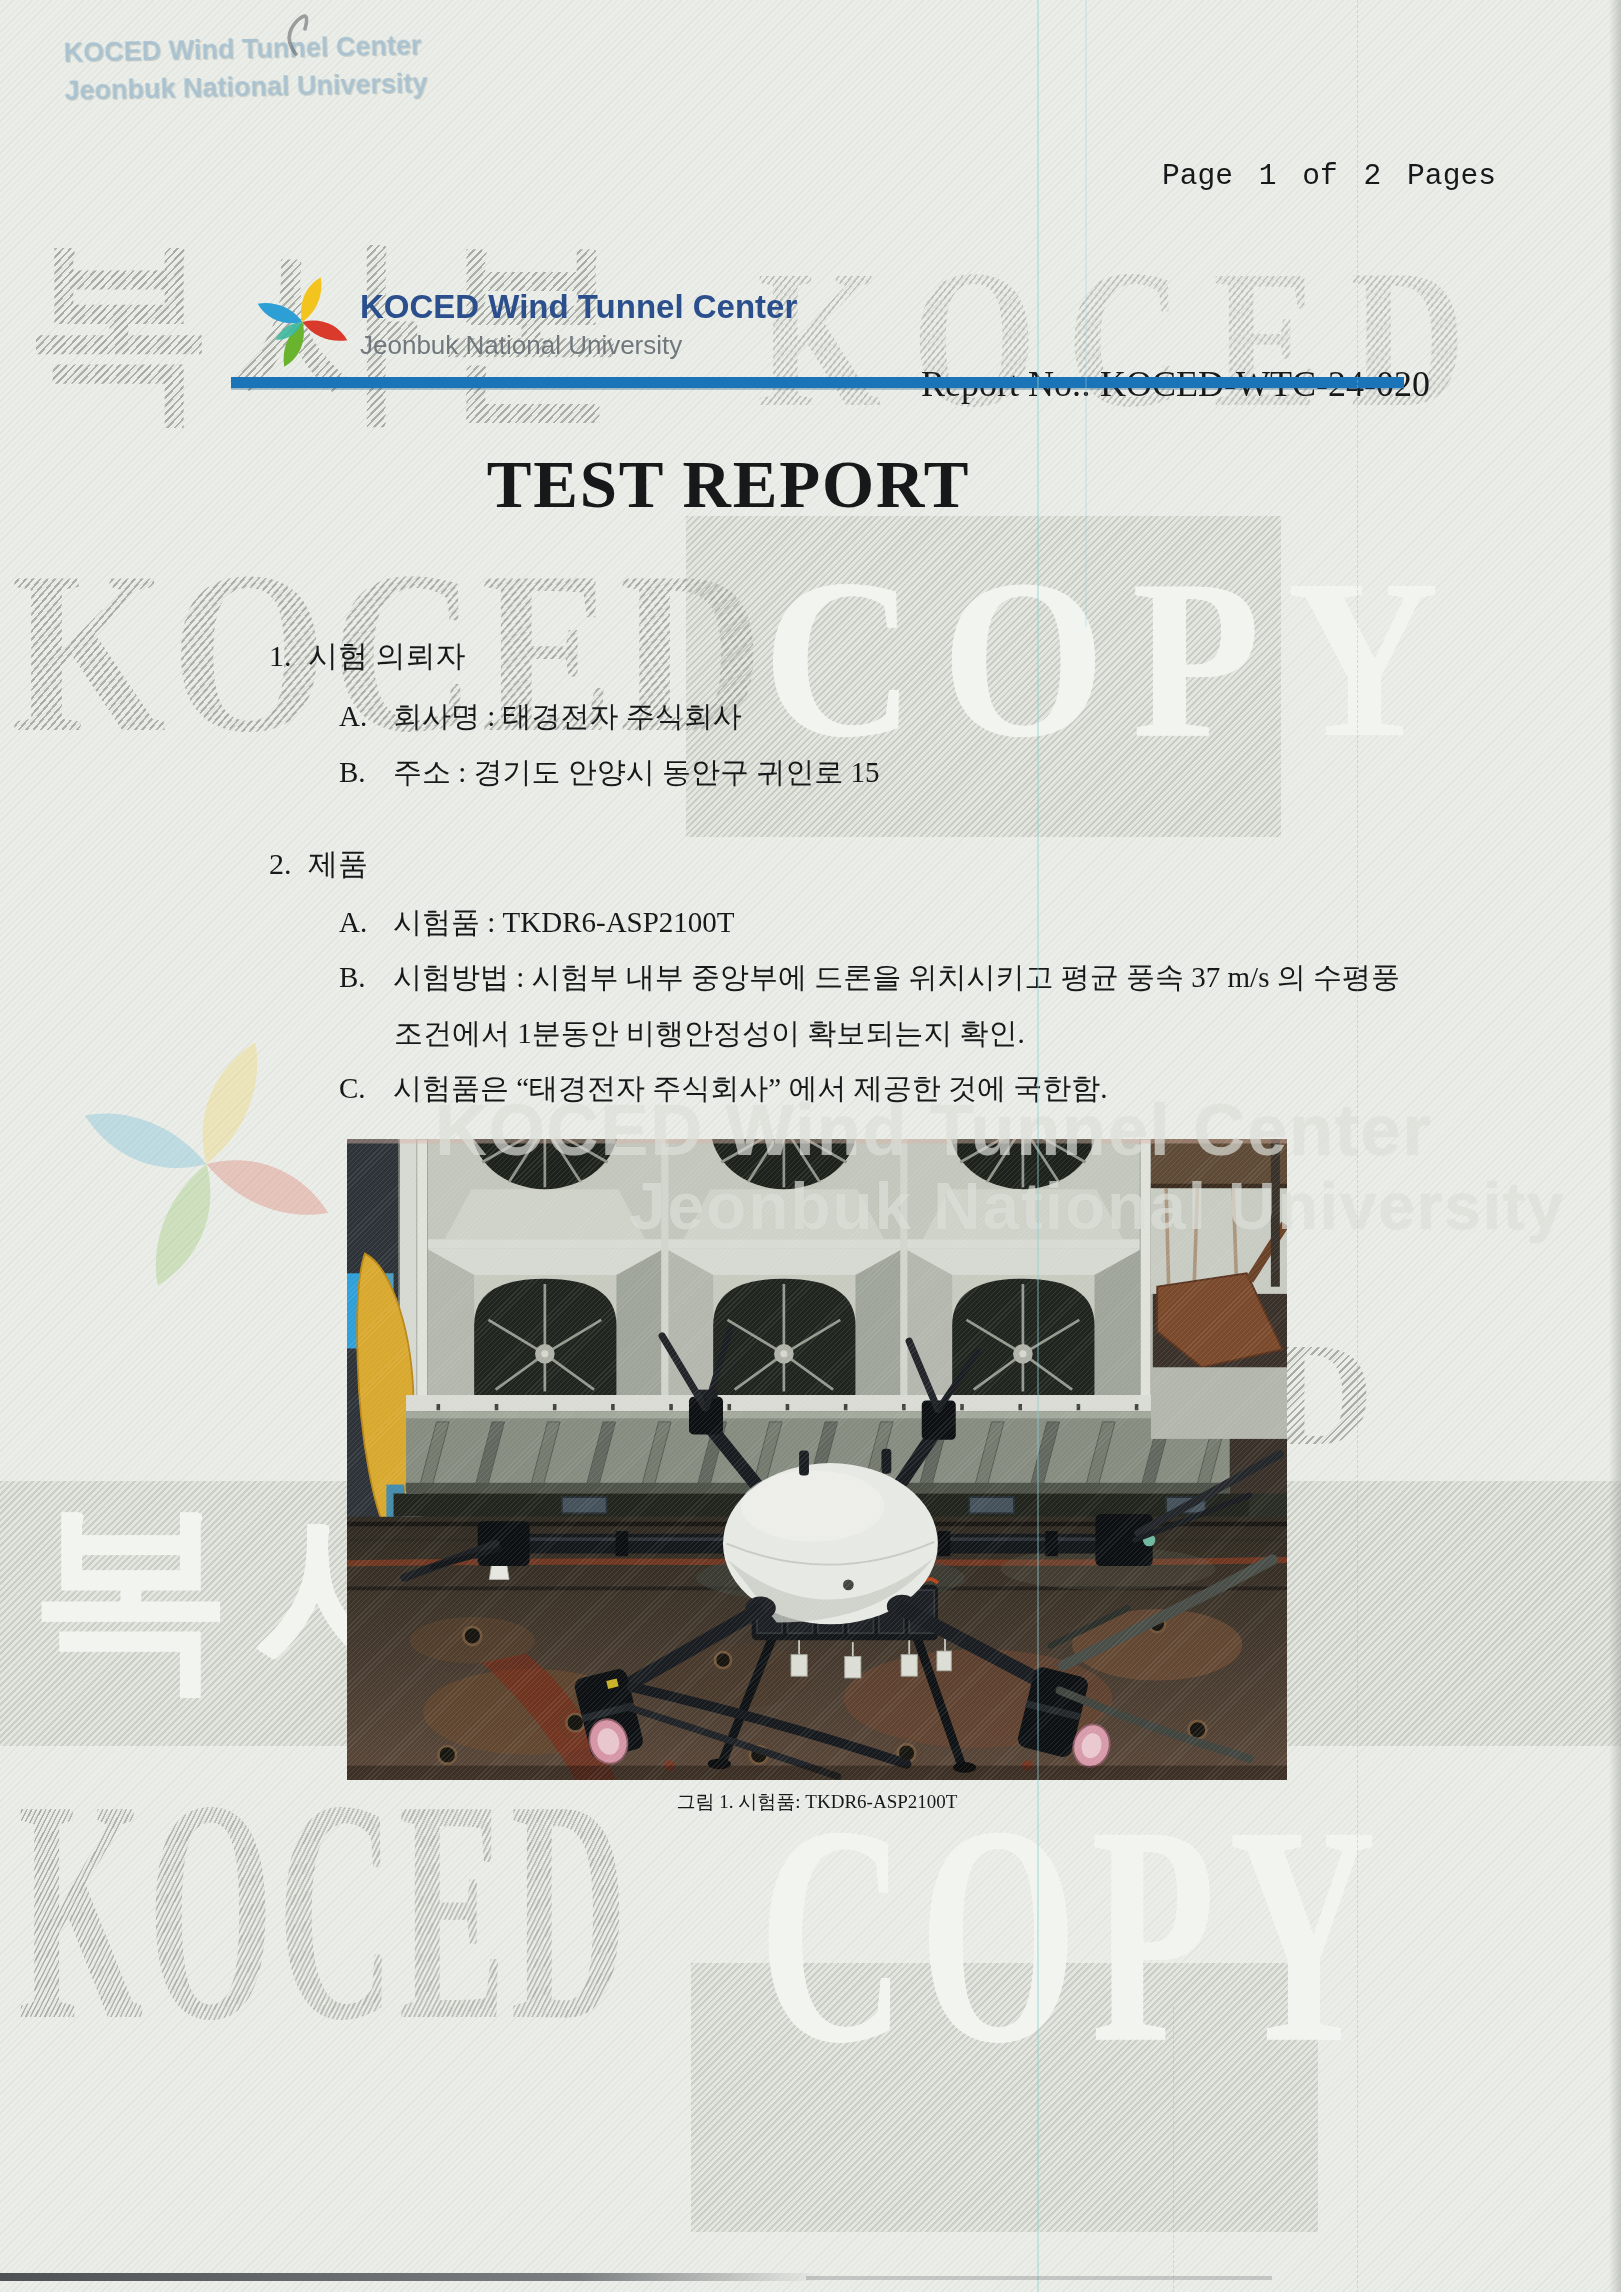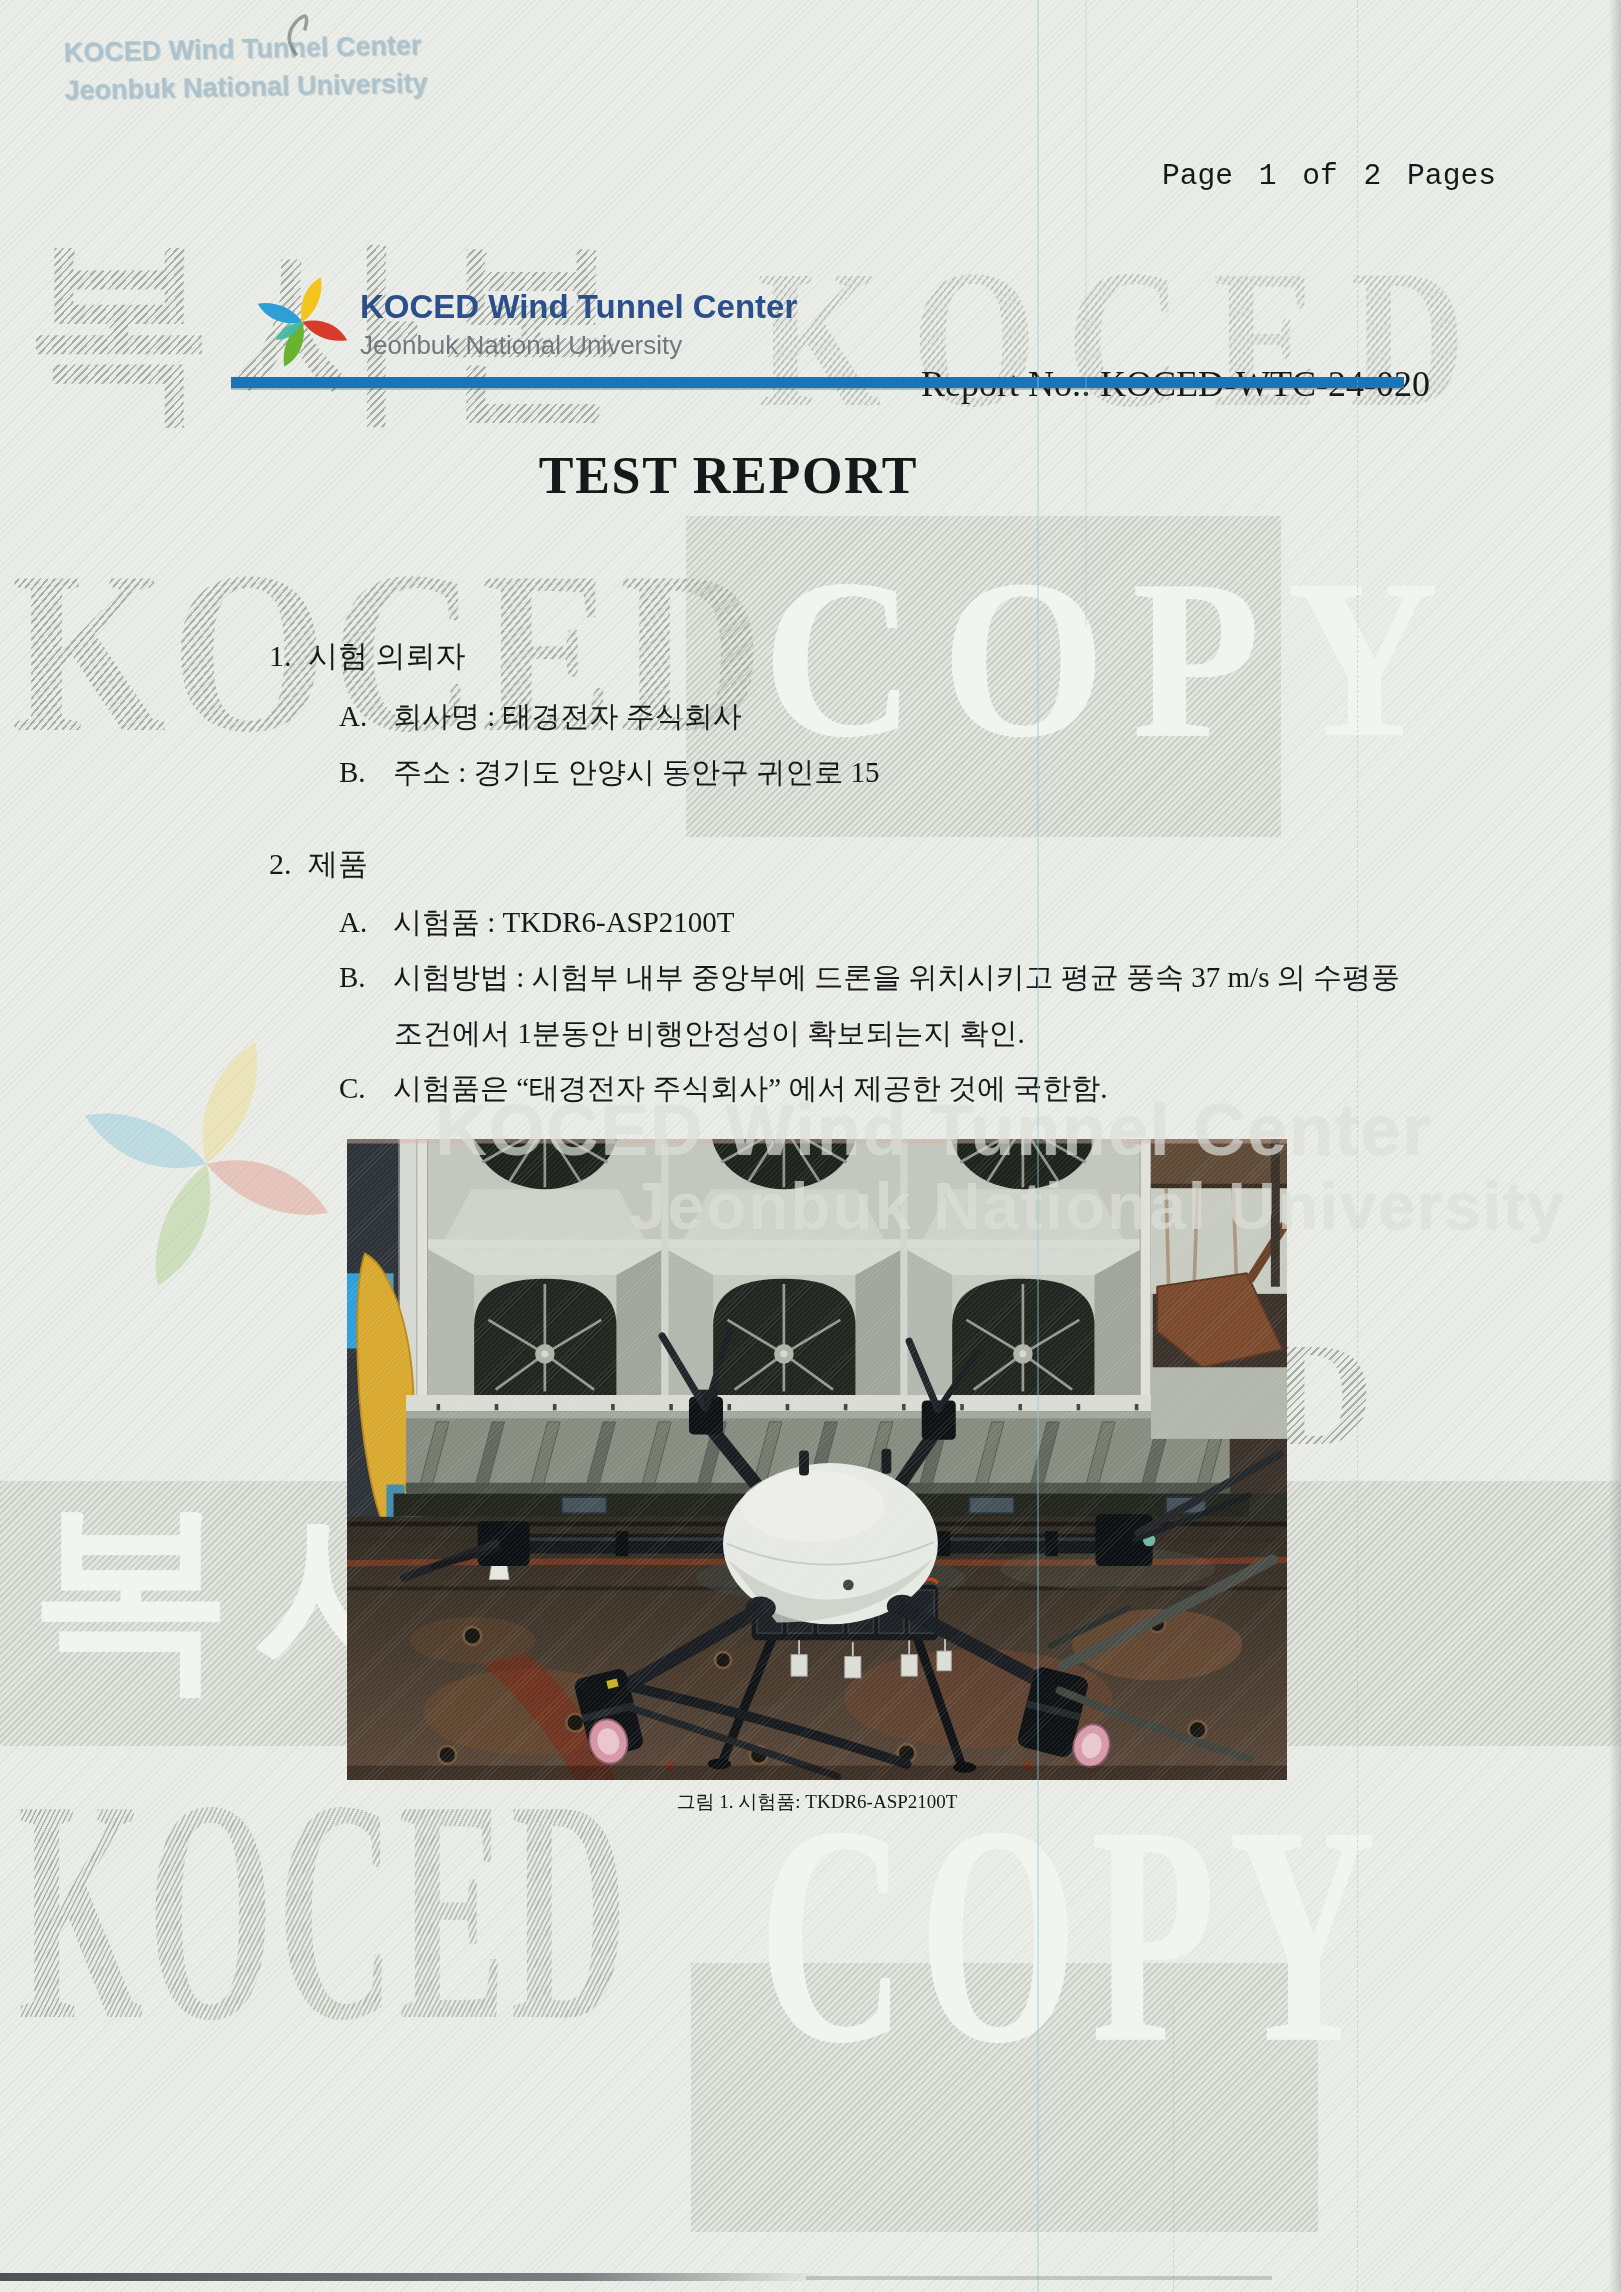--- a/index.html
+++ b/index.html
@@ -25,21 +25,21 @@
   }
   .wm-ghosttext{z-index:3;font-family:"Liberation Sans","DejaVu Sans",sans-serif;font-weight:bold;color:rgba(231,234,228,0.60);text-shadow:0 0 0.9px rgba(150,156,148,0.25);white-space:nowrap;line-height:1;}
   
   .ghost-stamp{z-index:4;font-family:"Liberation Sans","DejaVu Sans",sans-serif;font-weight:700;font-size:27px;line-height:38px;color:#a0bccd;opacity:.85;filter:blur(0.4px);transform:rotate(-1.2deg);text-shadow:0.9px 0.9px 0 rgba(140,150,140,.45);}
   .page-indicator{z-index:4;font-size:29.6px;word-spacing:8px;font-family:Liberation Mono, monospace;}
   .logo-row{z-index:4;}
   .logo-title{font-family:"Liberation Sans","DejaVu Sans",sans-serif;font-weight:bold;font-size:33px;color:#2b4e8c;letter-spacing:0px;line-height:1;}
   .logo-sub{font-family:"Liberation Sans","DejaVu Sans",sans-serif;font-size:26px;color:#70787e;line-height:1;margin-top:9px;}
   .report-no{z-index:4;font-size:36px;margin-top:39px;}
   .blue-rule{z-index:4;background:#1b74b8;box-shadow:0 1.8px 0 rgba(20,80,130,.35);}
-  .doc-title{z-index:4;left:0;width:1457px;text-align:center;font-size:52px;font-weight:bold;letter-spacing:1.8px;}
+  .doc-title{z-index:4;left:0;width:1457px;text-align:center;font-size:67px;font-weight:bold;letter-spacing:1.8px;}
   
   .kr{font-family:"Liberation Serif","DejaVu Sans",sans-serif;}
   .sec-head{z-index:4;font-size:30px;font-weight:normal;}
   .sec-no{display:inline-block;width:39px;font-family:"Liberation Serif","DejaVu Serif",serif;}
   .item{z-index:4;font-size:29px;}
   .item-letter{display:inline-block;width:54px;font-family:"Liberation Serif","DejaVu Serif",serif;}
   
   .photo{z-index:2;overflow:hidden;background:#3a322a;}
   .photo:after{content:"";position:absolute;left:0;top:0;right:0;bottom:0;
     background-image:repeating-linear-gradient(135deg, rgba(240,244,236,0.10) 0px, rgba(240,244,236,0.10) 0.9px, rgba(0,0,0,0) 0.9px, rgba(0,0,0,0) 3.6px);

